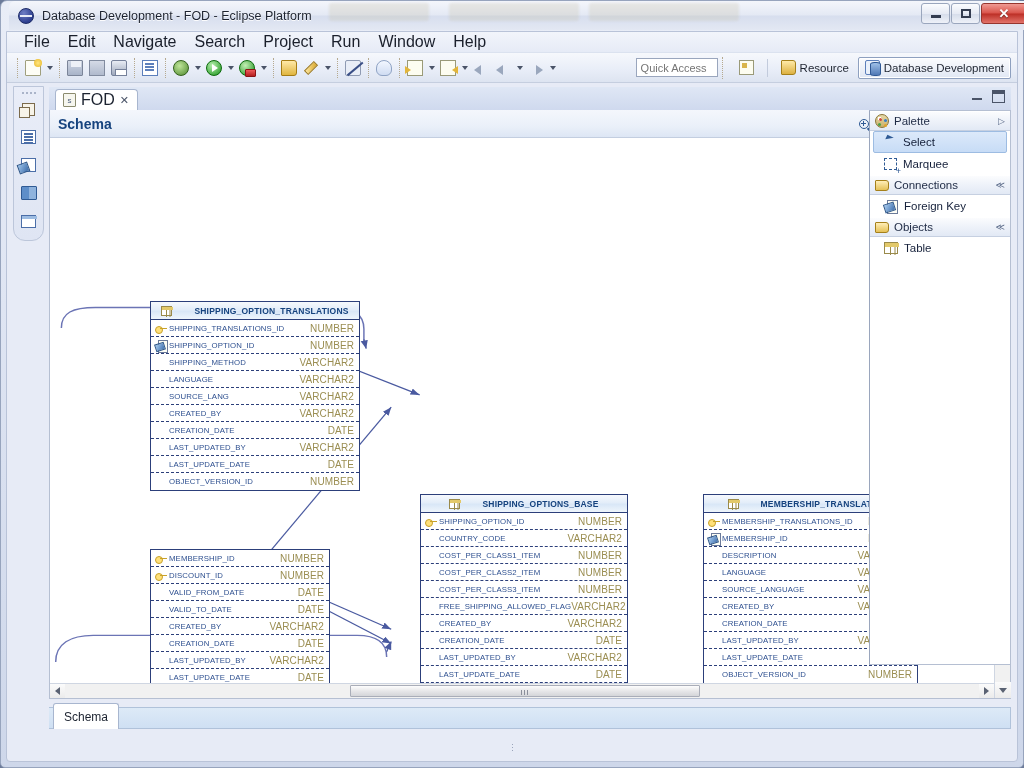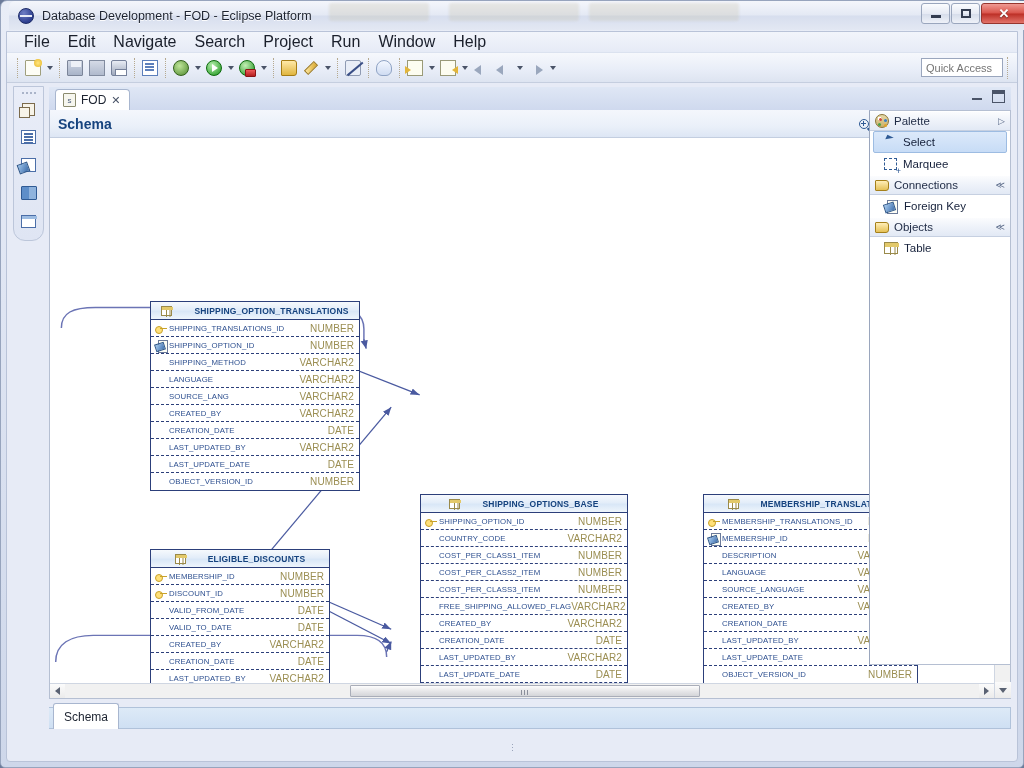--- a/index.html
+++ b/index.html
@@ -204,21 +204,21 @@
     background: linear-gradient(to bottom,#dfe7f5,#cfd9ee); }
   #editor-tab {
     position: absolute; left: 6px; top: 2px; height: 21px; padding: 0 8px 0 7px;
     background: #fff;
     border: 1px solid #a8b6cf; border-bottom: none; border-radius: 4px 4px 0 0;
     display: flex; align-items: center; gap: 5px;
   }
   .ic-sql { width: 13px; height: 14px; background: #f6f6ee; border: 1px solid #8b8b6e;
             position: relative; border-radius: 1px; font-size: 8px; color:#4a5a7a;
             display:flex;align-items:center;justify-content:center; }
-  #tab-label { font-size: 12px; color: #1c2330; }
+  #tab-label { font-size: 16px; color: #1c2330; }
   #tab-close { font-size: 11px; color: #4a5468; cursor: pointer; line-height: 1; }
 
   #editor-minmax { position: absolute; right: 6px; top: 3px; display: flex; gap: 8px; }
   .emm { width: 13px; height: 13px; cursor: pointer; position: relative; }
   .emm-min::after { content:''; position:absolute; left:1px; top:8px; width:10px; height:2px; background:#4a5468; }
   .emm-max { border: 1px solid #4a5468; }
   .emm-max::after { content:''; position:absolute; left:0; top:0; width:11px; height:3px; background:#4a5468; }
 
   #editor-body {
     position: absolute; left: 0; top: 23px; right: 0; bottom: 0;
@@ -497,20 +497,34 @@
         </div>
       <div class="tb-arrow"></div>
       <div class="tb-btn">
           <span class="ic ic-fwd"></span>
         </div>
       <div class="tb-arrow"></div>
 
       <input id="quick-access" type="text" placeholder="Quick Access" style="">
       <div id="tb-dots"></div>
 
+      <div id="perspective-bar">
+        <div class="persp-btn">
+          <span class="persp-ico ic-openpersp"></span>
+        </div>
+        <div class="vsep"></div>
+        <div class="persp-btn">
+          <span class="persp-ico ic-resource"></span>
+          <span>Resource</span>
+        </div>
+        <div class="persp-btn active">
+          <span class="persp-ico ic-dbdev"></span>
+          <span>Database Development</span>
+        </div>
+      </div>
     </div>
 
     <div id="fastview-bar">
       <div id="fv-grip"></div>
       <div class="fv-btn">
           <span class="ic-restore"></span>
         </div>
       <div class="fv-btn">
           <span class="ic-list"></span>
         </div>
@@ -657,24 +671,20 @@
                     <span class="rname">LAST_UPDATE_DATE</span>
                     <span class="rtype">DATE</span>
                   </div>
                   <div class="ent-row">
                     <span class="rkey"></span>
                     <span class="rname">OBJECT_VERSION_ID</span>
                     <span class="rtype">NUMBER</span>
                   </div>
                 </div>
                 <div class="ent" style="left: 100px; top: 411px; width: 180px;">
-                  <div class="ent-head">
-                    <span class="ic-tbl"></span>
-                    <span class="ent-title">ELIGIBLE_DISCOUNTS</span>
-                  </div>
                   <div class="ent-row">
                     <span class="rkey">
                       <span class="key-pk"></span>
                     </span>
                     <span class="rname">MEMBERSHIP_ID</span>
                     <span class="rtype">NUMBER</span>
                   </div>
                   <div class="ent-row">
                     <span class="rkey">
                       <span class="key-pk"></span>

